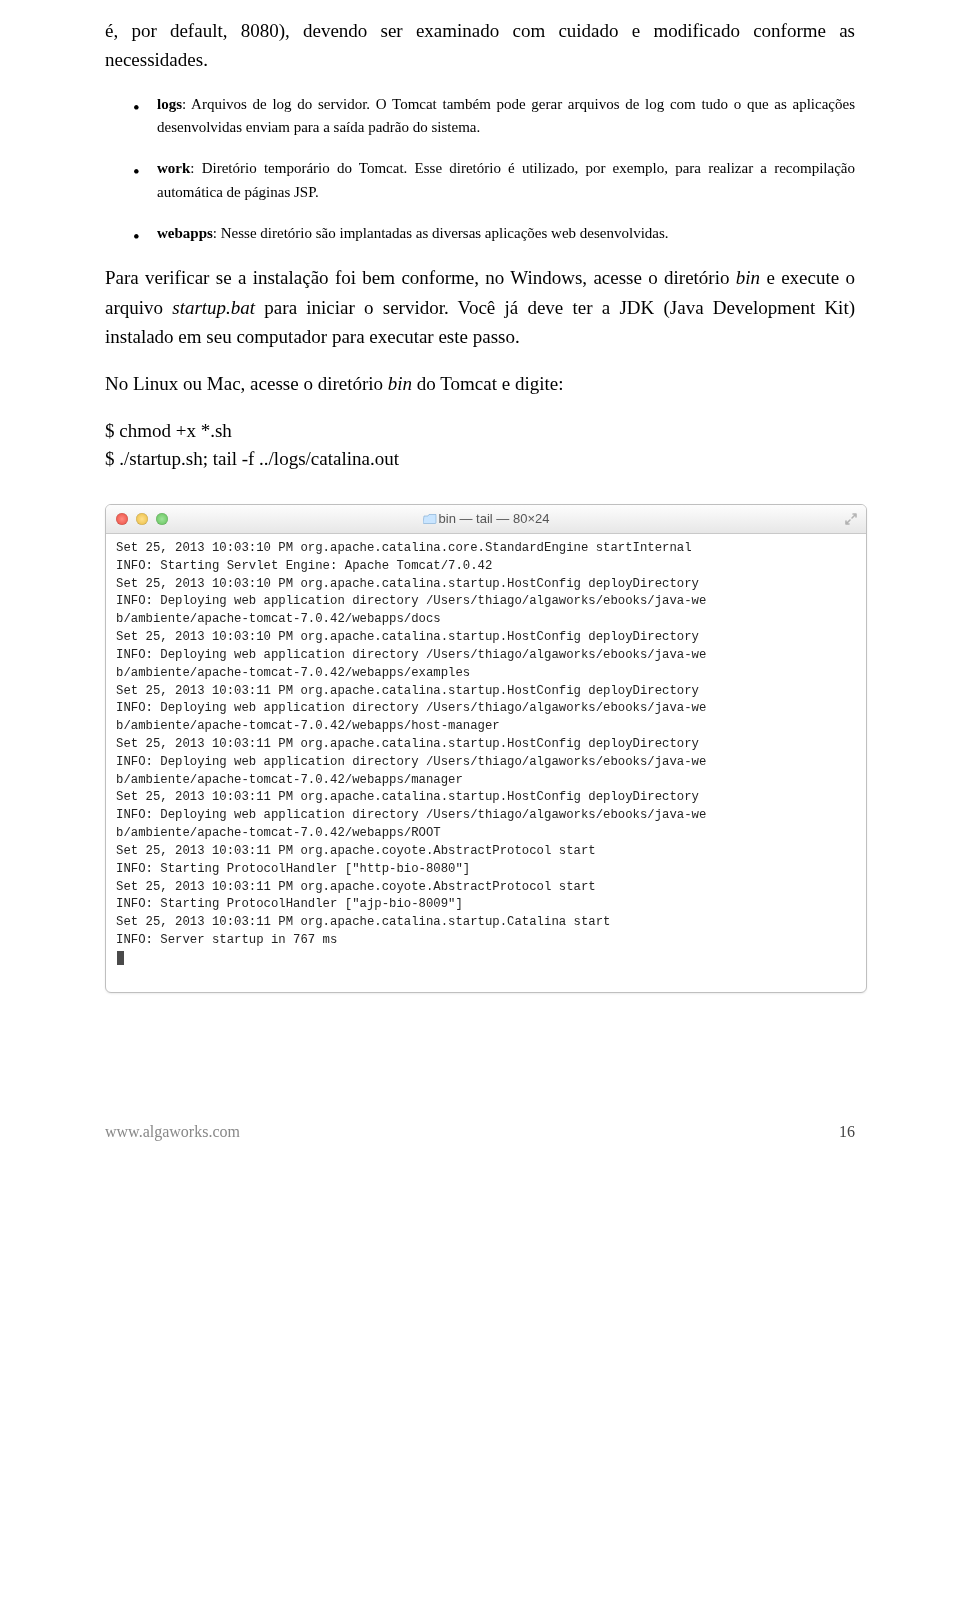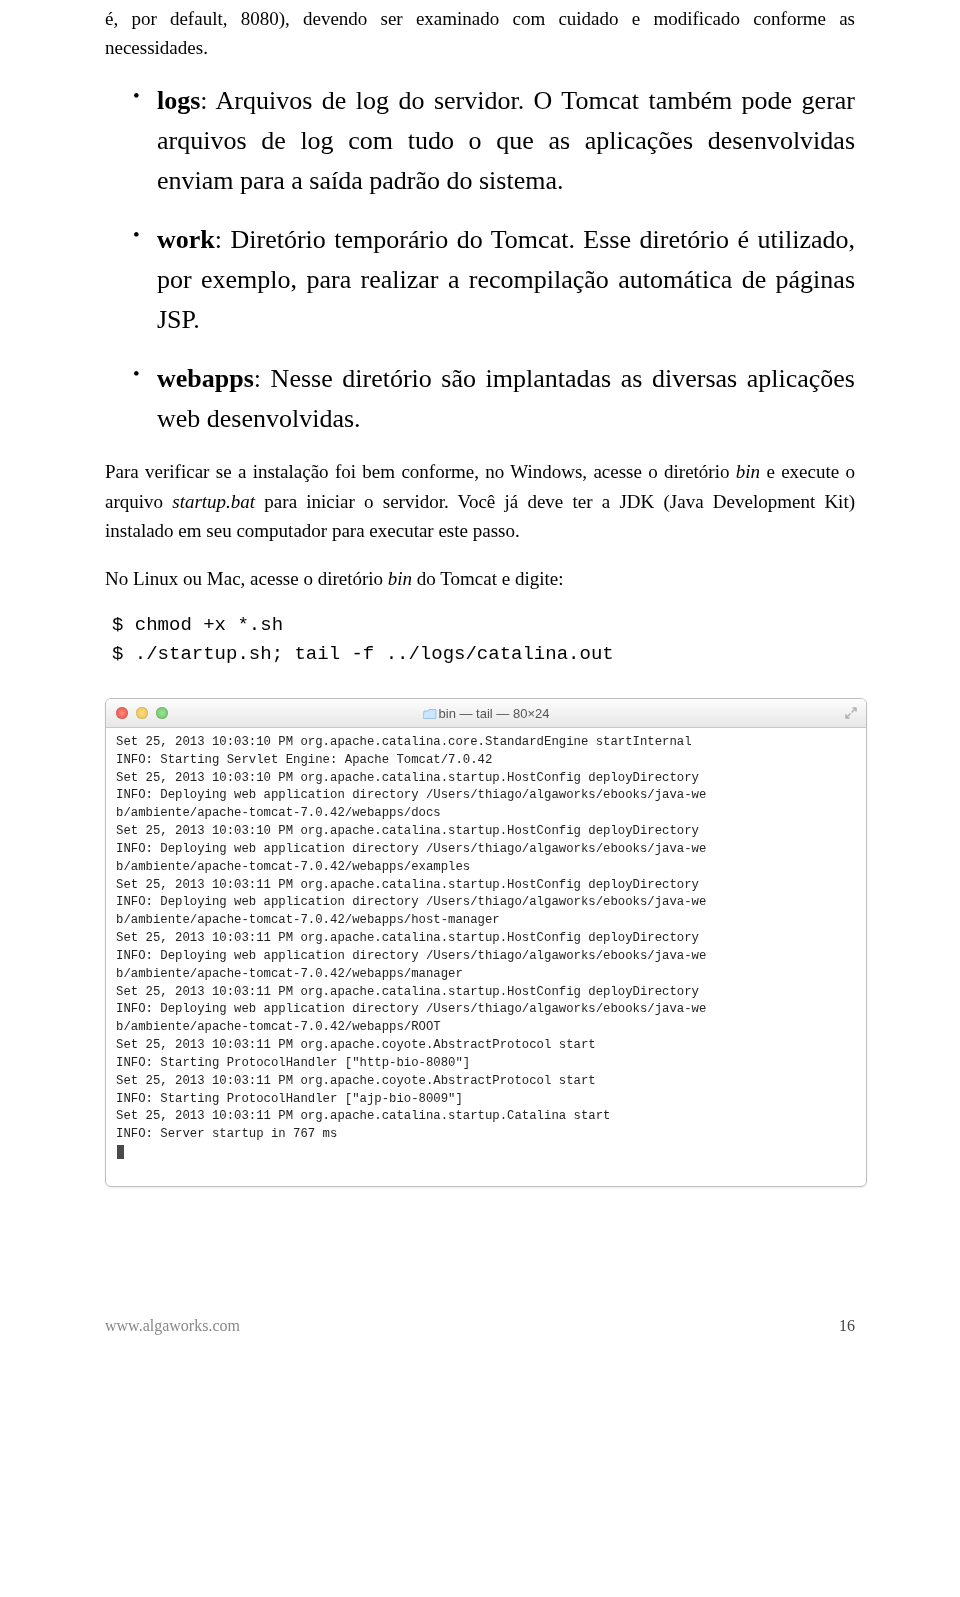--- a/index.html
+++ b/index.html
@@ -11,49 +11,49 @@
     width: 960px;
   }
   .page {
     padding: 0 105px 40px 105px;
     box-sizing: border-box;
   }
   p.body-text {
     font-size: 19px;
     line-height: 1.55;
     text-align: justify;
-    margin: 4px 0 18px 0;
+    margin: 16px 0 18px 0;
   }
   ul.bullets {
     list-style: none;
     padding: 0 0 0 34px;
     margin: 0 0 16px 0;
   }
   ul.bullets li {
     position: relative;
-    font-size: 26px;
+    font-size: 15px;
     line-height: 1.55;
     text-align: justify;
     margin: 0 0 18px 0;
     padding-left: 18px;
   }
   ul.bullets li::before {
     content: "•";
     position: absolute;
     left: -6px;
     top: 0;
     font-size: 19px;
   }
   .bold { font-weight: bold; }
   .italic { font-style: italic; }
   .code-block {
-    font-family: Liberation Mono, monospace;
+    font-family: Liberation Serif, serif;
     font-size: 19px;
     white-space: pre;
-    margin: 18px 0 30px 7px;
+    margin: 18px 0 30px 0;
     line-height: 1.5;
   }
 
   
   .term-window {
     width: 760px;
     margin: 20px auto 0 auto;
     border: 1px solid #bfbfbf;
     border-radius: 6px;
     background: #fff;

